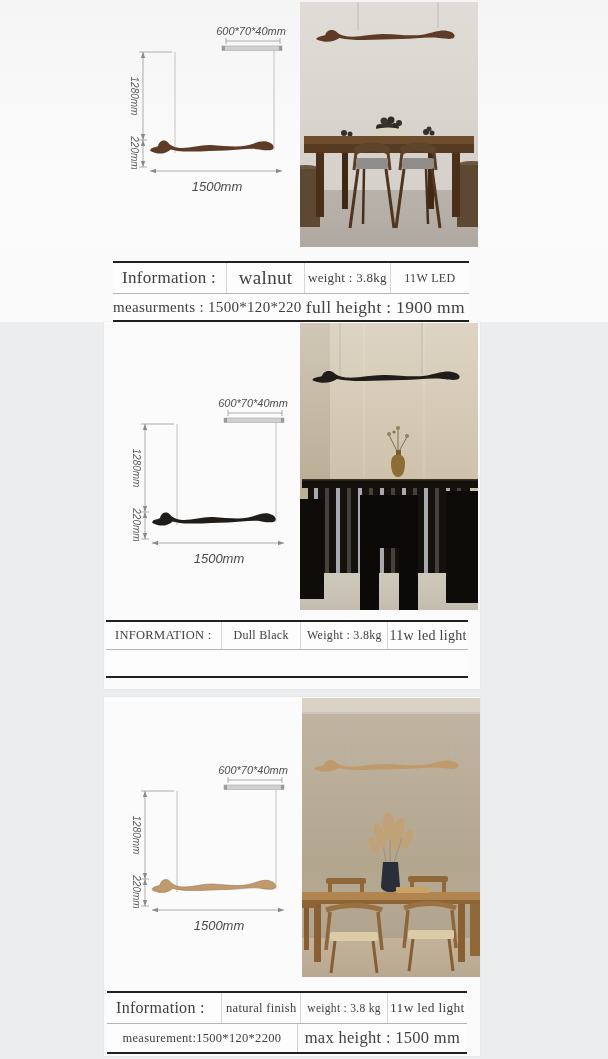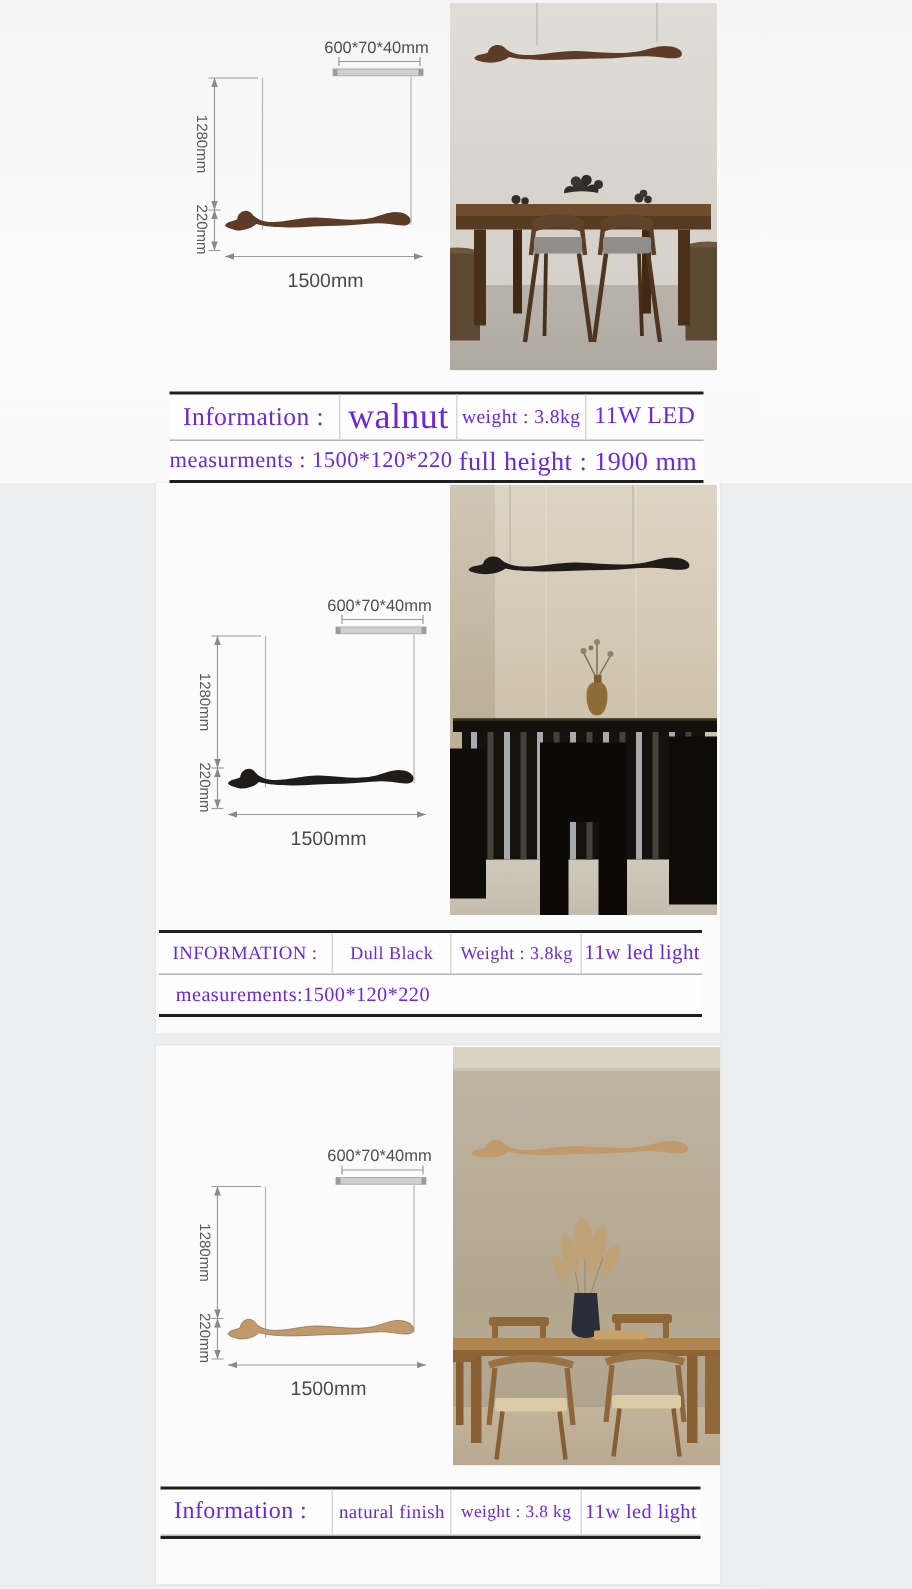--- a/index.html
+++ b/index.html
@@ -3,60 +3,60 @@
 <meta charset="utf-8">
 <style>
   html,body{margin:0;padding:0;}
   .canvas{position:relative;width:608px;height:1059px;background:#ecedee;overflow:hidden;
           font-family:"Liberation Serif","DejaVu Serif",serif;}
   .panel1{position:absolute;left:0;top:0;width:608px;height:322px;
           background:linear-gradient(180deg,#f5f5f6 0%,#fbfbfc 55%,#fafafa 100%);}
   .card{position:absolute;background:#fbfbfb;box-shadow:0 0 0 1px rgba(0,0,0,0.02);}
   .card2{left:104px;top:322px;width:376px;height:367px;}
   .card3{left:104px;top:697px;width:376px;height:359px;}
-  .diagram{position:absolute;}
+  .diagram{position:absolute;font-style:italic;}
   .d1{left:110px;top:10px;width:185px;height:198px;}
   .d2{left:8px;top:60px;width:185px;height:198px;}
   .d3{left:8px;top:52px;width:185px;height:198px;}
   .diagram svg{width:100%;height:100%;display:block;}
   .photo{position:absolute;overflow:hidden;}
   .p1{left:300px;top:2px;width:178px;height:245px;}
   .p2{left:196px;top:1px;width:178px;height:287px;}
   .p3{left:198px;top:1px;width:178px;height:279px;}
   .photo svg{width:100%;height:100%;display:block;}
   .dim-line{stroke:#9a9a9a;stroke-width:0.8;fill:none;}
   .cable{stroke:#b8b5b0;stroke-width:0.8;}
   .dim-label{font-family:"Liberation Sans","DejaVu Sans",sans-serif;font-size:11px;fill:#4f4f4f;}
   .dim-label-v{font-family:"Liberation Sans","DejaVu Sans",sans-serif;font-size:10px;fill:#5a5a5a;}
   .dim-label-lg{font-family:"Liberation Sans","DejaVu Sans",sans-serif;font-size:13px;fill:#4a4a4a;}
   
   .spec{position:absolute;background:#fdfdfd;border-top:2.5px solid #202020;border-bottom:2.5px solid #202020;
-        color:#6d28d9;}
+        color:#404040;}
   .t1{left:113px;top:261px;width:356px;}
   .t2{left:2px;top:298px;width:362px;}
   .t3{left:3px;top:294px;width:360px;}
   .spec-row{display:flex;align-items:center;}
   .spec-row1{border-bottom:1px solid #b4b4b4;}
   .cell{display:flex;align-items:center;justify-content:center;text-align:center;
         letter-spacing:0.3px;white-space:nowrap;overflow:hidden;height:100%;box-sizing:border-box;}
   .r1c{border-right:1px solid #d8d8d8;}
   .r1c:last-child{border-right:none;}
   .c1{width:32%;justify-content:flex-start;padding-left:9px;}
   .c2{width:22%;}
   .c3{width:24%;}
   .c4{width:22%;}
   .m{width:53%;text-align:right;}
   .h{width:47%;}
   
   .t1 .spec-row1{height:30px;}
   .t1 .spec-row2{height:26px;}
   .t1 .c1{font-size:17px;}
-  .t1 .c2{font-size:24px;}
+  .t1 .c2{font-size:19px;}
   .t1 .c3{font-size:13px;}
-  .t1 .c4{font-size:16px;}
+  .t1 .c4{font-size:12px;}
   .t1 .m{font-size:15px;}
   .t1 .h{font-size:17.5px;}
   
   .t2 .spec-row1{height:27px;}
   .t2 .spec-row2{height:26px;}
   .t2 .c1{font-size:12.5px;position:relative;}
   .t2 .c1::after{content:"";position:absolute;left:0;bottom:-2px;width:100%;height:2px;background:#222;}
   .t2 .c2{font-size:12px;}
   .t2 .c3{font-size:12px;}
   .t2 .c4{font-size:14px;}
@@ -300,21 +300,20 @@
     </div>
 
     <div class="spec t2">
       <div class="spec-row spec-row1">
         <div class="cell r1c c1">INFORMATION :</div>
         <div class="cell r1c c2">Dull Black</div>
         <div class="cell r1c c3">Weight : 3.8kg</div>
         <div class="cell r1c c4">11w led light</div>
       </div>
       <div class="spec-row spec-row2">
-        <div class="cell m">measurements:1500*120*220</div>
       </div>
     </div>
   </section>
 
   <section class="card card3">
 
     <div class="diagram d3">
       <svg viewBox="0 0 185 198">
         <g>
           <text x="141" y="25" class="dim-label" text-anchor="middle">600*70*40mm</text>
@@ -421,16 +420,20 @@
       </svg>
     </div>
 
     <div class="spec t3">
       <div class="spec-row spec-row1">
         <div class="cell r1c c1">Information :</div>
         <div class="cell r1c c2">natural finish</div>
         <div class="cell r1c c3">weight : 3.8 kg</div>
         <div class="cell r1c c4">11w led light</div>
       </div>
+      <div class="spec-row spec-row2">
+        <div class="cell m">measurement:1500*120*2200</div>
+        <div class="cell h">max height : 1500 mm</div>
+      </div>
     </div>
   </section>
 
 </div>
 
 </body></html>

